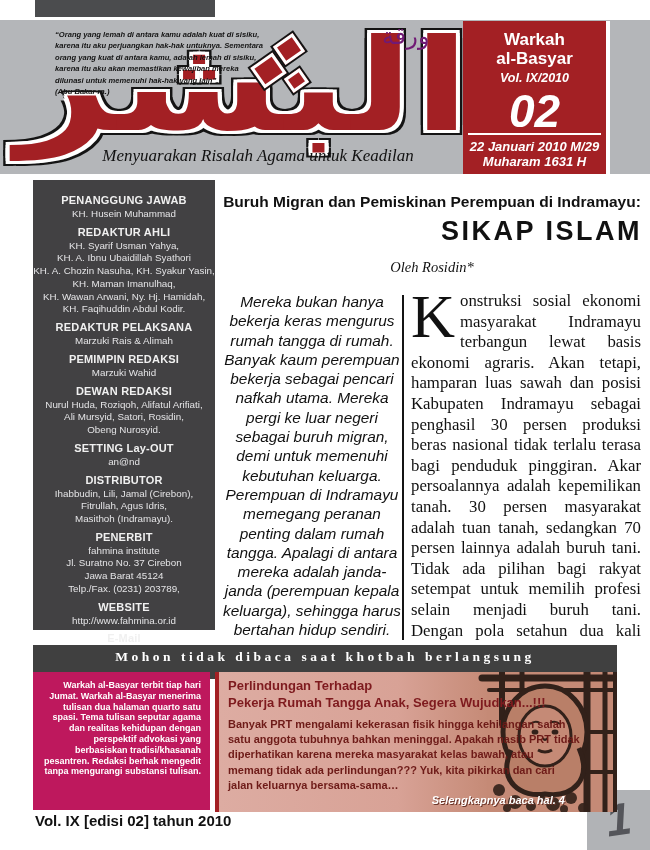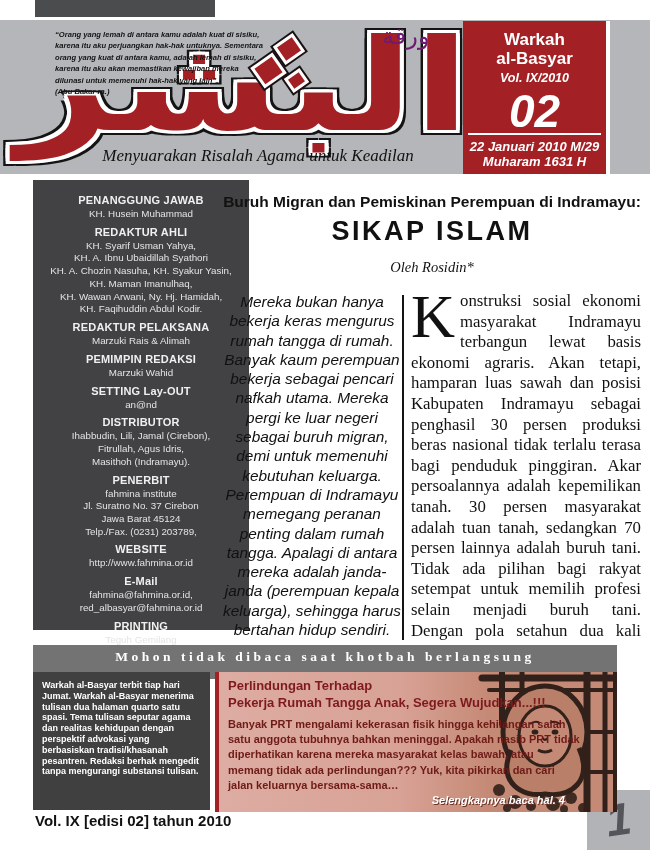--- a/index.html
+++ b/index.html
@@ -48,54 +48,54 @@
   .issue-name { margin-top:9px; font-size:17px; font-weight:bold; line-height:1.12; }
   .issue-vol  { margin-top:3px; font-size:12.5px; font-weight:bold; font-style:italic; }
   .issue-num  { margin-top:2px; font-size:46px; font-weight:bold; font-style:italic; line-height:1.05; }
   .issue-date {
     position:absolute; left:5px; right:5px; bottom:5px; border-top:2px solid #fff;
     padding-top:4px; font-size:13px; font-weight:bold; font-style:italic;margin-top:28px;
   }
 
   
   .sidebar {
-    position:absolute; left:33px; top:180px; width:216px; height:450px;
+    position:absolute; left:33px; top:180px; width:182px; height:450px;
     background:#424143; color:#f0f0f0; text-align:center; padding-top:9px;
   }
   .sb-title { font-size:11px; font-weight:bold; margin-top:5px; letter-spacing:0.2px; }
   .sb-body  { font-size:9.8px; line-height:1.3; margin-top:2px; color:#e4e4e6; }
 
   
   .kicker { position:absolute; left:222px; top:193px; width:420px; text-align:center;
             font-size:15.5px; font-weight:bold; color:#111; }
-  .title  { position:absolute; left:222px; top:216px; width:420px; text-align:center;
+  .title  { position:absolute; left:222px; top:216px; width:420px; text-align:right;
             font-size:27px; font-weight:bold; letter-spacing:2.5px; color:#111; }
   .byline { position:absolute; left:222px; top:259px; width:420px; text-align:center;
             font-family:"Liberation Serif", serif; font-style:italic; font-size:14.5px; color:#111; }
   .lead   {
     position:absolute; left:223px; top:292px; width:178px; text-align:center;
     font-style:italic; font-size:15.4px; line-height:19.3px; color:#111;
   }
   .col-divider { position:absolute; left:402px; top:295px; width:2px; height:345px; background:#141414; }
   .body-col {
     position:absolute; left:411px; top:291px; width:230px;
     font-family:"Liberation Serif", serif; font-size:16.8px; line-height:20.6px;
     text-align:justify; color:#111;
   }
   .dropcap { float:left; font-size:61px; line-height:48px; padding:2px 5px 0 0; font-weight:normal; }
 
   
   .banner {
-    position:absolute; left:33px; top:645px; width:584px; height:34px; background:#737373;
+    position:absolute; left:33px; top:645px; width:584px; height:34px; background:#404040;
     color:#fff; text-align:center; font-family:"Liberation Serif", serif;
     font-weight:bold; font-size:13.5px; line-height:23px; letter-spacing:3.5px;
   }
   .infobox {
-    position:absolute; left:33px; top:672px; width:177px; height:138px; background:#404040;
-    color:#fff; text-align:left; padding:8px 9px; font-size:9px; font-weight:bold; line-height:1.2;
+    position:absolute; left:33px; top:672px; width:177px; height:138px; background:#be185d;
+    color:#fff; text-align:right; padding:8px 9px; font-size:9px; font-weight:bold; line-height:1.2;
   }
   .promo {
     position:absolute; left:215px; top:672px; width:402px; height:140px; z-index:3;
     background:linear-gradient(90deg, #ddaca2 0%, #d8a296 45%, #c58a76 68%, #c58a76 100%);
     border-left:4px solid #a32024; overflow:hidden;
   }
   .promo-illus { position:absolute; right:0; top:0; width:190px; height:140px; }
   .promo-head {
     position:absolute; left:9px; top:6px; width:385px; z-index:4;
     font-size:13px; font-weight:bold; color:#7e1a1e; line-height:1.3;
@@ -164,20 +164,26 @@
 KH. Wawan Arwani, Ny. Hj. Hamidah,
 KH. Faqihuddin Abdul Kodir.</div>
     </div>
     <div class="sb-sec">
       <div class="sb-title">REDAKTUR PELAKSANA</div>
       <div class="sb-body pre">Marzuki Rais &amp; Alimah</div>
     </div>
     <div class="sb-sec">
       <div class="sb-title">PEMIMPIN REDAKSI</div>
       <div class="sb-body pre">Marzuki Wahid</div>
+    </div>
+    <div class="sb-sec">
+      <div class="sb-title">DEWAN REDAKSI</div>
+      <div class="sb-body pre">Nurul Huda, Roziqoh, Alifatul Arifiati,
+Ali Mursyid, Satori, Rosidin,
+Obeng Nurosyid.</div>
     </div>
     <div class="sb-sec">
       <div class="sb-title">SETTING Lay-OUT</div>
       <div class="sb-body pre">an@nd</div>
     </div>
     <div class="sb-sec">
       <div class="sb-title">DISTRIBUTOR</div>
       <div class="sb-body pre">Ihabbudin, Lili, Jamal (Cirebon),
 Fitrullah, Agus Idris,
 Masithoh (Indramayu).</div>

